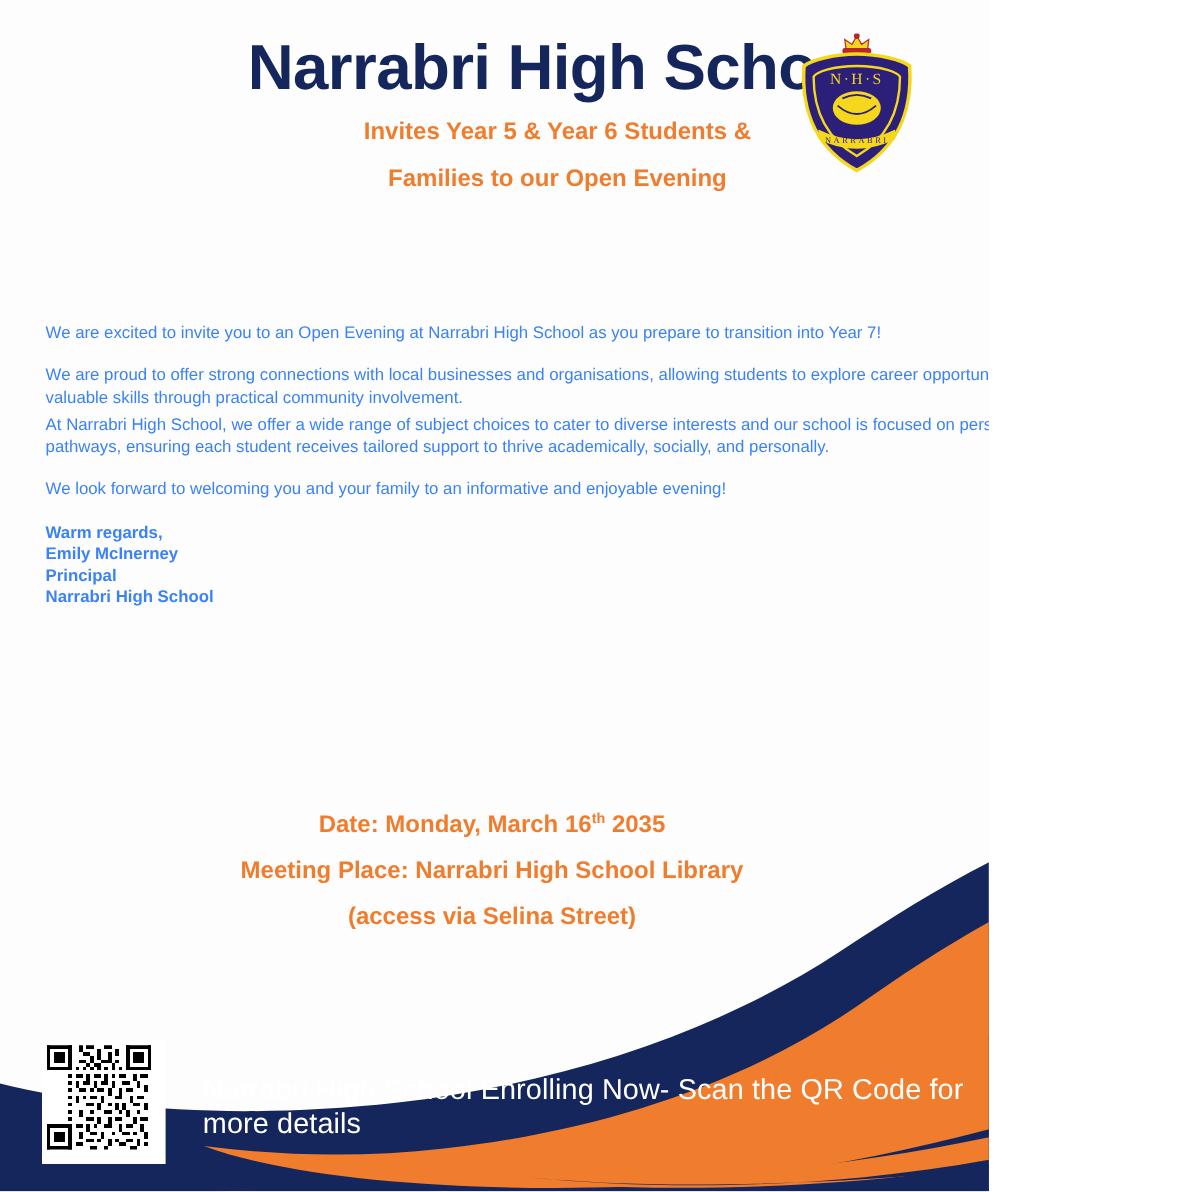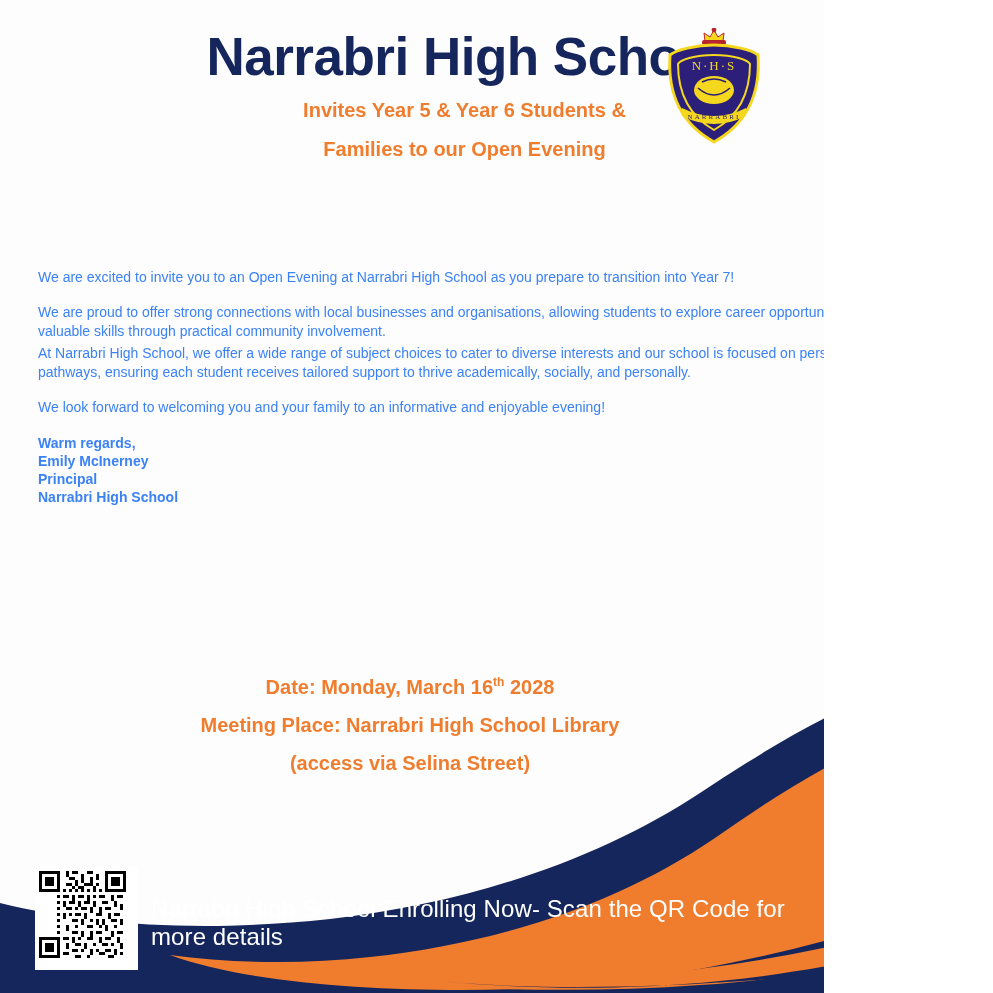--- a/index.html
+++ b/index.html
@@ -120,21 +120,21 @@
     height: 95px;
     background: #ffffff;
     padding: 4px;
     z-index: 7;
   }
   .qr-wrap svg { display: block; }
 
   
   .footer-text {
     position: absolute;
-    left: 151px;
+    left: 169px;
     bottom: 42px;
     z-index: 7;
     color: #ffffff;
     font-size: 24px;
     font-weight: normal;
     letter-spacing: 0.1px;
   }
 </style>
 </head>
 <body>
@@ -188,21 +188,21 @@
     <div class="sign-off">
       <div>Warm regards,</div>
       <div>Emily McInerney</div>
       <div>Principal</div>
       <div>Narrabri High School</div>
     </div>
   </div>
 
   <div class="details">
     <div>
-      <span>Date: Monday, March 16</span><sup>th</sup><span> 2028</span>
+      <span>Date: Monday, March 16</span><sup>th</sup><span> 2035</span>
     </div>
     <div>Meeting Place: Narrabri High School Library</div>
     <div>(access via Selina Street)</div>
   </div>
 
   <div class="qr-wrap">
     <svg width="87" height="87" viewBox="0 0 29 29" shape-rendering="crispEdges">
       <rect width="29" height="29" fill="#ffffff"></rect>
       <g fill="#000000">
 

